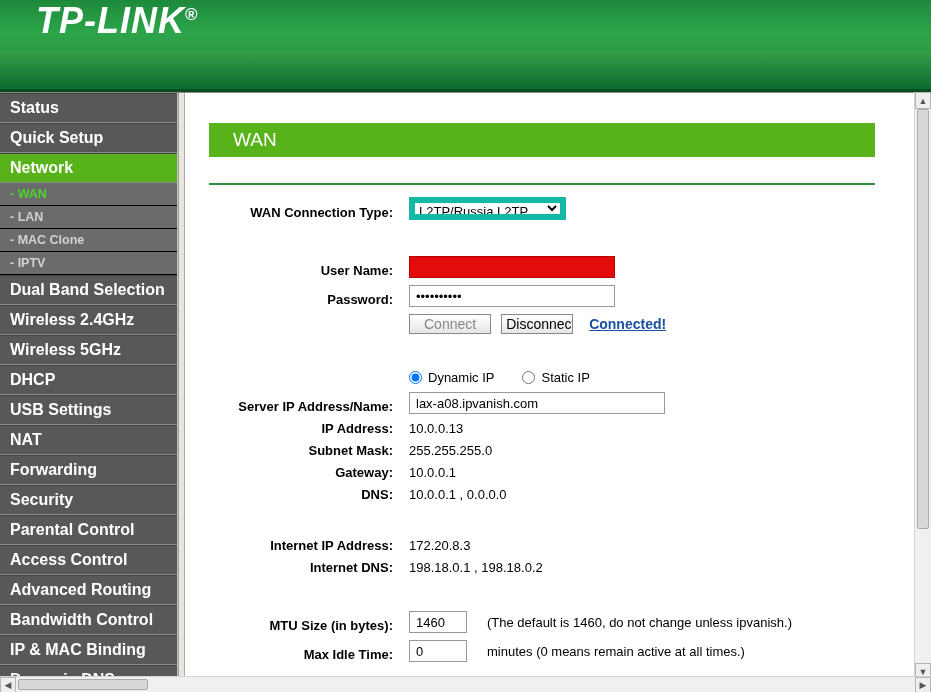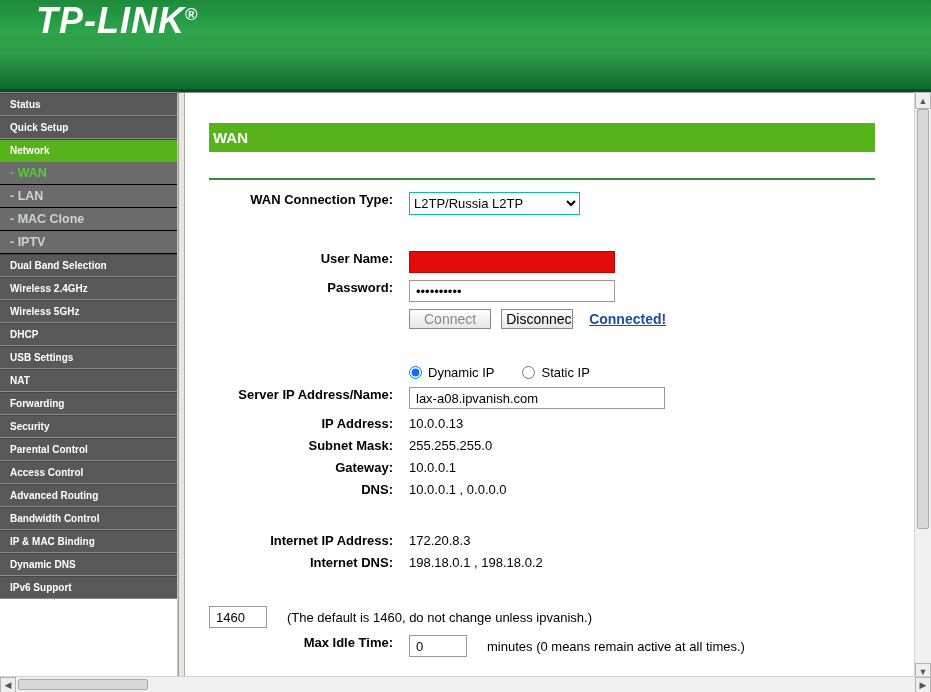--- a/index.html
+++ b/index.html
@@ -23,50 +23,50 @@
   .splitter-shadow { position:absolute; top:0; left:-3px; width:3px; height:100%; background:linear-gradient(to right, rgba(0,0,0,0) , rgba(0,0,0,.08)); }
 
   .nav-item {
     background: #585858;
     color: #fff;
     font-weight: bold;
     padding: 5px 10px;
     border-bottom: 1px solid #8a8a8a;
     border-top: 1px solid #444;
     cursor: pointer;
-    font-size: 10px;
+    font-size: 16px;
   }
   .nav-item.selected { background: #58b31a; }
   .nav-sub {
     background: #6b6b6b;
     color: #cfd2d3;
     padding: 4px 10px 4px 10px;
     border-bottom: 1px solid #000000;
     font-size: 12.5px;
     font-weight: bold;
     cursor: pointer;
   }
   .nav-sub.selected { color: #4fd02f; }
 
   .content { flex: 1; overflow-y: auto; padding: 30px 24px 20px 24px; background: #fff; }
   .content-wrap { max-width: 666px; }
   .page-title {
     background: #58b31a;
     color: #fff;
-    font-weight: bold;
-    font-size: 15px;
-    padding: 6px 4px;
+    font-weight: normal;
+    font-size: 19px;
+    padding: 6px 24px;
   }
   .rule { border: none; border-bottom: 2px solid #2f8f3d; margin: 26px 0 12px 0; }
 
-  .row { display: flex; align-items: flex-start; margin: 7px 0; }
+  .row { display: flex; align-items: flex-end; margin: 7px 0; }
   .label { width: 200px; text-align: right; padding-right: 16px; font-weight: bold; font-size: 13px; }
   .field { display: flex; align-items: center; gap: 10px; }
   .value-text { font-size: 13px; }
-  select.ctrl { width: 171px; height: 23px; border: 1px solid #14b8a6; font-size: 13px; background:#fff; }
+  select.ctrl { width: 157px; height: 23px; border: 6px solid #14b8a6; font-size: 13px; background:#fff; }
   input.ctrl { height: 22px; border: 1px solid #999; padding: 2px 6px; font-size: 13px; }
   input.w200 { width: 206px; }
   input.w250 { width: 256px; }
   input.w58  { width: 58px; }
   .red-box { width: 206px; height: 22px; background: #e30b0b; border: 1px solid #b00; }
   .btn { height: 20px; border: 1px solid #888; background: linear-gradient(#fff,#e6e6e6); font-size: 14px; cursor: pointer; padding: 0 14px; }
   .btn[disabled] { color: #888; cursor: default; }
   .btn.short { width: 72px; padding: 0 4px; overflow: hidden; }
   .status-txt { color: #1b4fa3; font-weight: bold; font-size: 14px; margin-left: 6px; text-decoration: underline; }
   .note { margin-left: 10px; font-size: 13px; }
@@ -212,20 +212,21 @@
       <div class="row">
         <div class="label">Internet DNS:</div>
         <div class="field">
             <span class="value-text">198.18.0.1 , 198.18.0.2</span>
           </div>
       </div>
 
       <div class="gap-md"></div>
 
       <div class="row">
+        <div class="label">MTU Size (in bytes):</div>
         <div class="field">
           <input class="ctrl w58" value="1460" style="">
           <span class="note">(The default is 1460, do not change unless ipvanish.)</span>
         </div>
       </div>
       <div class="row">
         <div class="label">Max Idle Time:</div>
         <div class="field">
           <input class="ctrl w58" value="0" style="">
           <span class="note">minutes (0 means remain active at all times.)</span>

